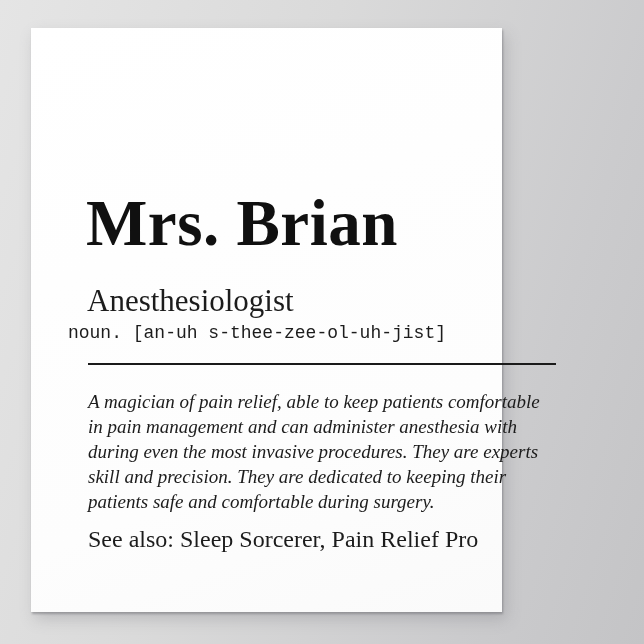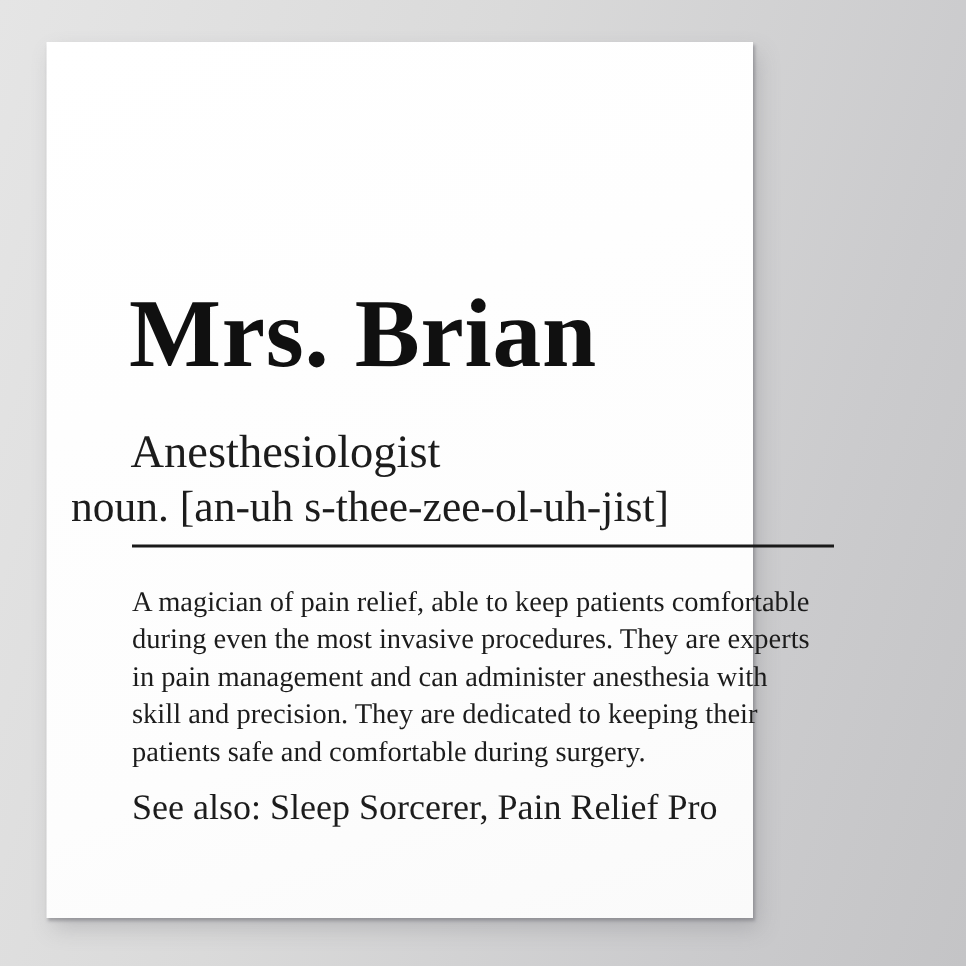--- a/index.html
+++ b/index.html
@@ -52,24 +52,25 @@
     font-weight: 400;
     line-height: 1;
     color: #1c1c1c;
     white-space: nowrap;
   }
 
   .pronunciation {
     position: absolute;
     right: 56px;
     top: 296px;
-    font-size: 29px;
+    font-size: 18px;
     line-height: 1;
     color: #1c1c1c;
     white-space: nowrap;
+    font-family: Liberation Mono, monospace;
   }
 
   .rule {
     position: absolute;
     left: 57px;
     top: 335px;
     width: 468px;
     height: 2px;
     background: #1a1a1a;
   }
@@ -77,21 +78,21 @@
   .definition {
     position: absolute;
     left: 57px;
     top: 361px;
     width: 470px;
     font-size: 19px;
     line-height: 25px;
     color: #1c1c1c;
   }
 
-  .def-line { white-space: nowrap; }
+  .def-line { white-space: nowrap; font-style: italic; }
 
   .see-also {
     position: absolute;
     left: 57px;
     top: 499px;
     font-size: 24px;
     line-height: 1;
     color: #1c1c1c;
     white-space: nowrap;
   }
@@ -105,22 +106,22 @@
     <h1 class="title">Mrs. Brian</h1>
 
     <div class="subtitle">Anesthesiologist</div>
 
     <div class="pronunciation">noun. [an-uh s-thee-zee-ol-uh-jist]</div>
 
     <div class="rule"></div>
 
     <div class="definition">
       <div class="def-line">A magician of pain relief, able to keep patients comfortable</div>
+      <div class="def-line">in pain management and can administer anesthesia with</div>
       <div class="def-line">during even the most invasive procedures. They are experts</div>
-      <div class="def-line">in pain management and can administer anesthesia with</div>
       <div class="def-line">skill and precision. They are dedicated to keeping their</div>
       <div class="def-line">patients safe and comfortable during surgery.</div>
     </div>
 
     <div class="see-also">See also: Sleep Sorcerer, Pain Relief Pro</div>
 
   </div>
 </div>
 
 </body></html>

